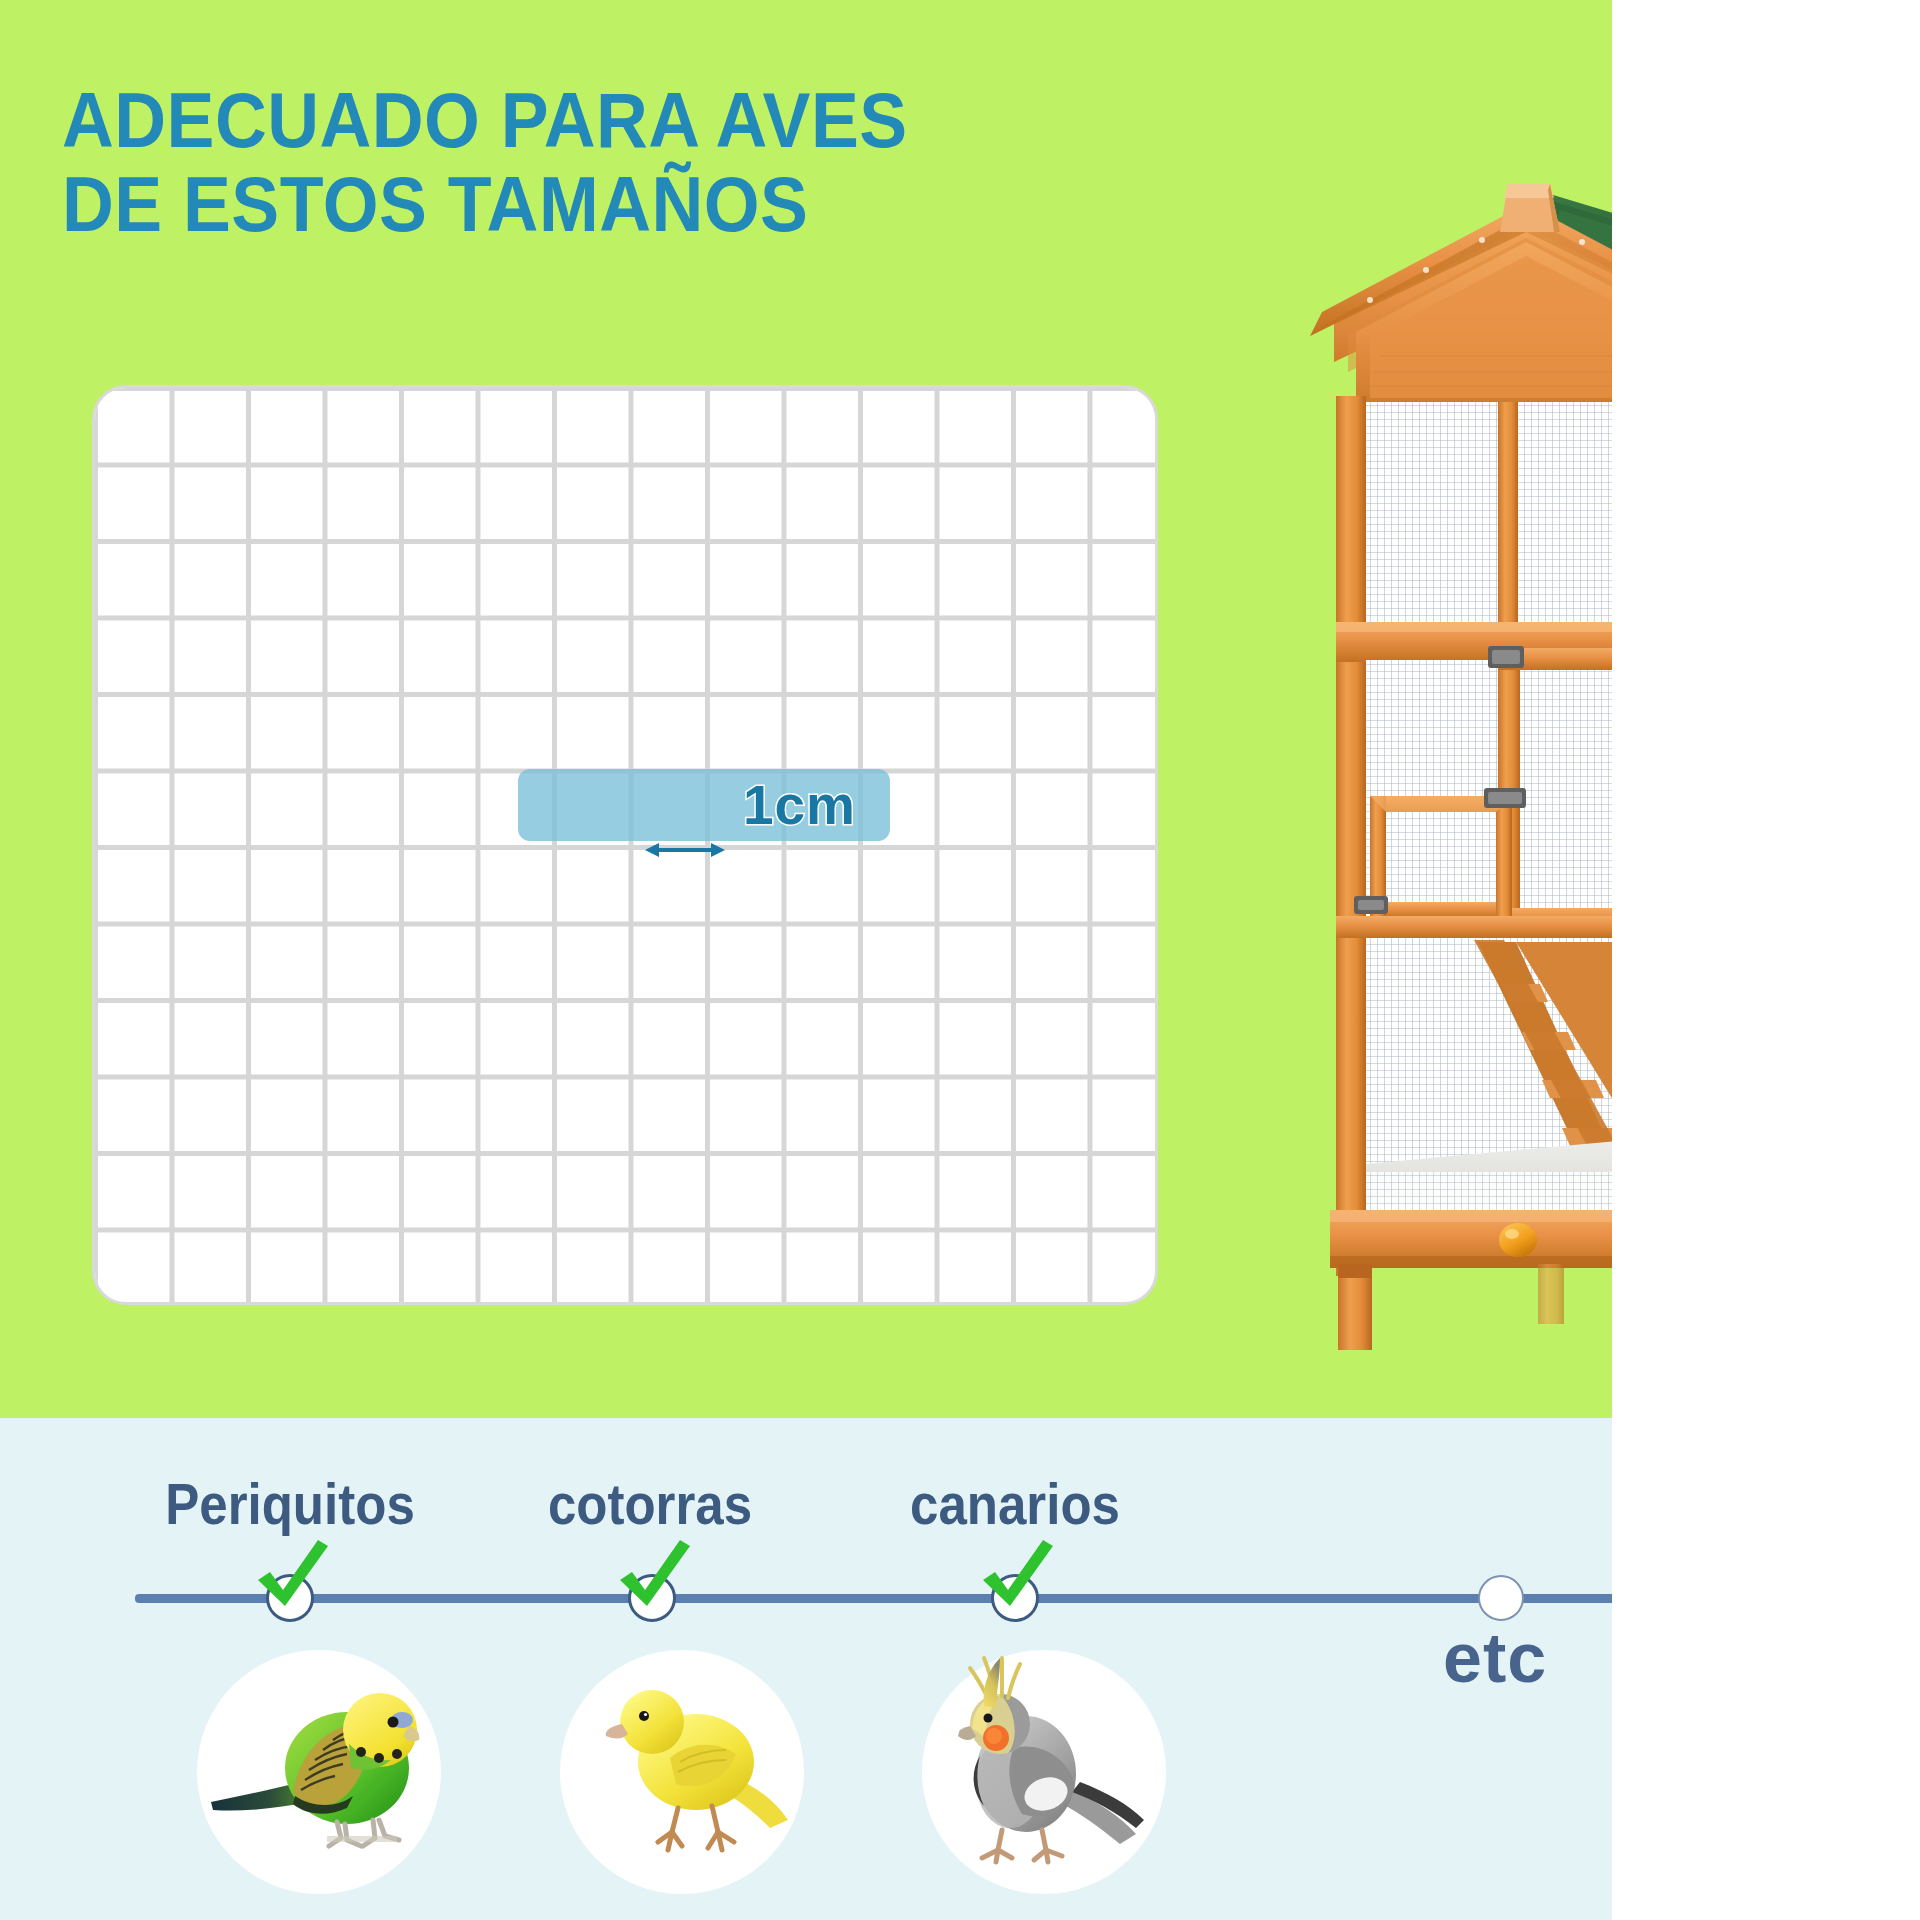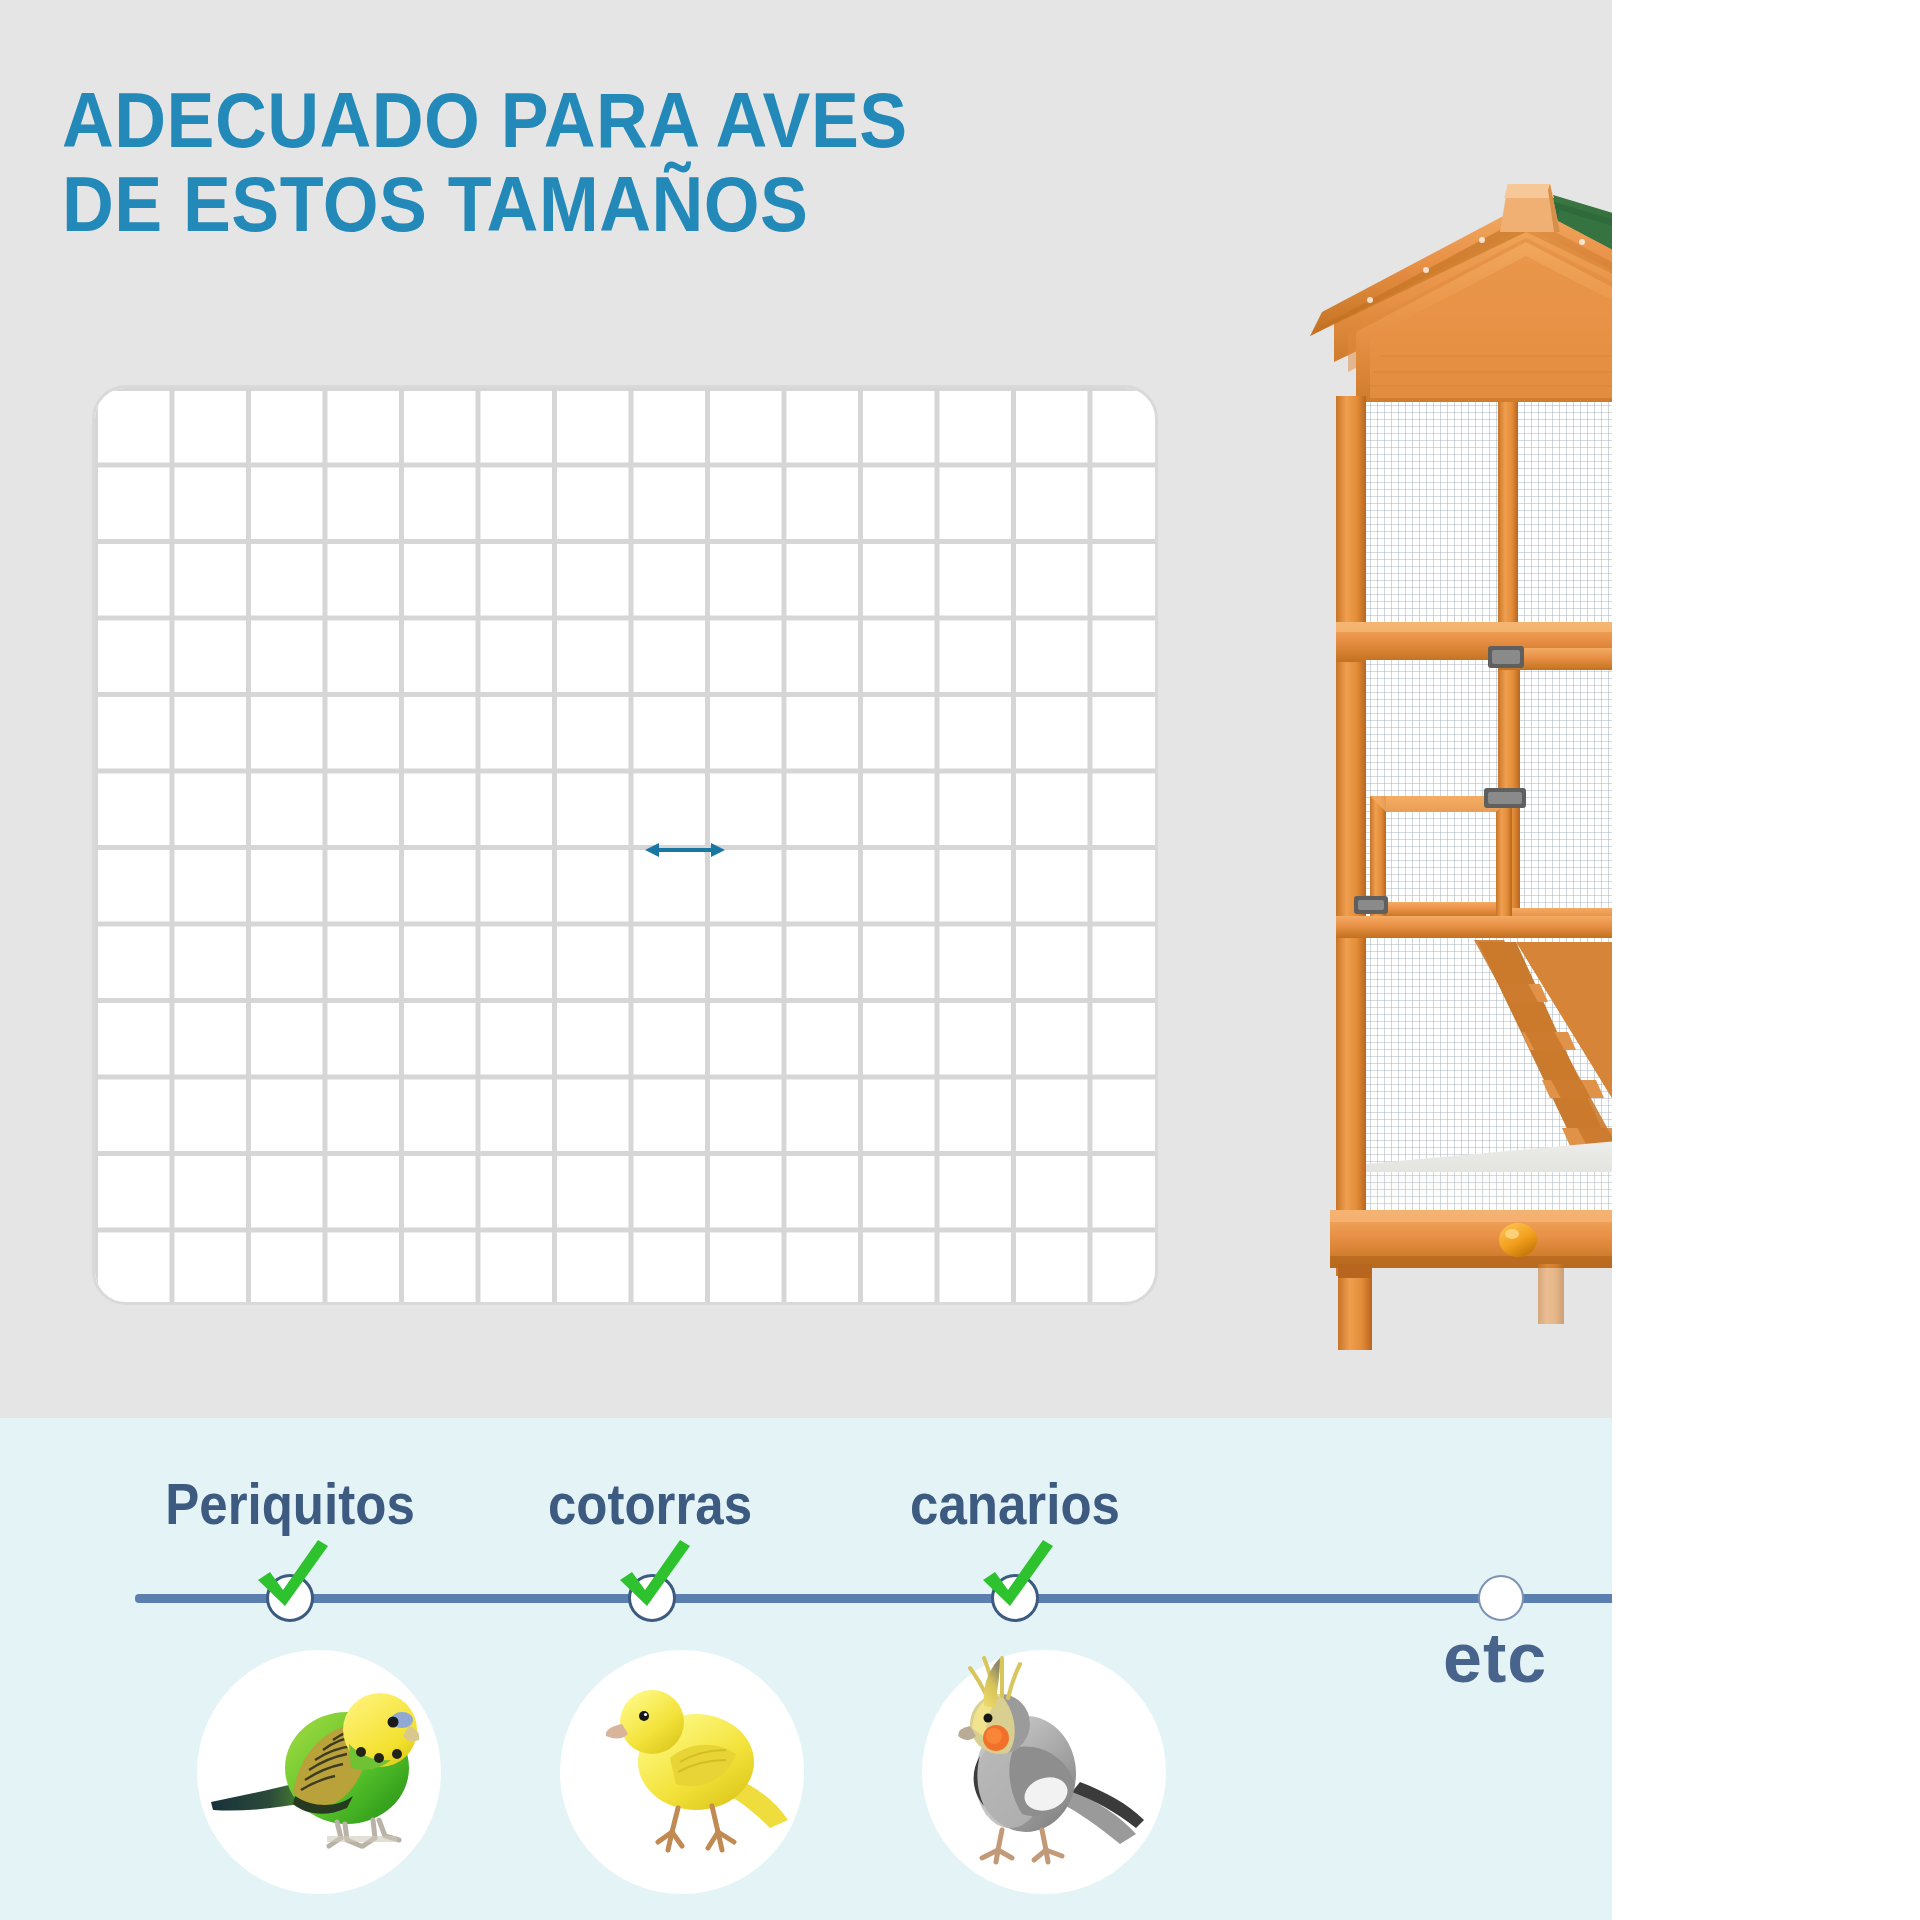--- a/index.html
+++ b/index.html
@@ -11,21 +11,21 @@
     height: 1920px;
     font-family: "Liberation Sans", sans-serif;
     background: #ffffff;
     overflow: hidden;
   }
 
   #page {
     position: relative;
     width: 1612px;
     height: 1920px;
-    background: #e5e5e5;
+    background: #bef264;
     overflow: hidden;
   }
 
   
   #headline {
     position: absolute;
     left: 62px;
     top: 78px;
     width: 1000px;
     color: #2389b8;
@@ -186,20 +186,23 @@
 
 <div id="page">
 
   <div id="headline">ADECUADO PARA AVES
 DE ESTOS TAMAÑOS</div>
 
   <div id="grid-panel">
     <div id="grid-lines"></div>
   </div>
 
+  <div id="cm-badge">
+    <span id="cm-badge-label">1cm</span>
+  </div>
 
   <svg id="cm-arrow" viewBox="0 0 80 24">
     <line x1="8" y1="12" x2="72" y2="12" stroke="#1878a3" stroke-width="4"></line>
     <polygon points="0,12 14,5 14,19" fill="#1878a3"></polygon>
     <polygon points="80,12 66,5 66,19" fill="#1878a3"></polygon>
   </svg>
 
   <svg id="cage" viewBox="0 0 640 1210">
     <defs>
       <linearGradient id="woodV" x1="0" y1="0" x2="1" y2="0">

